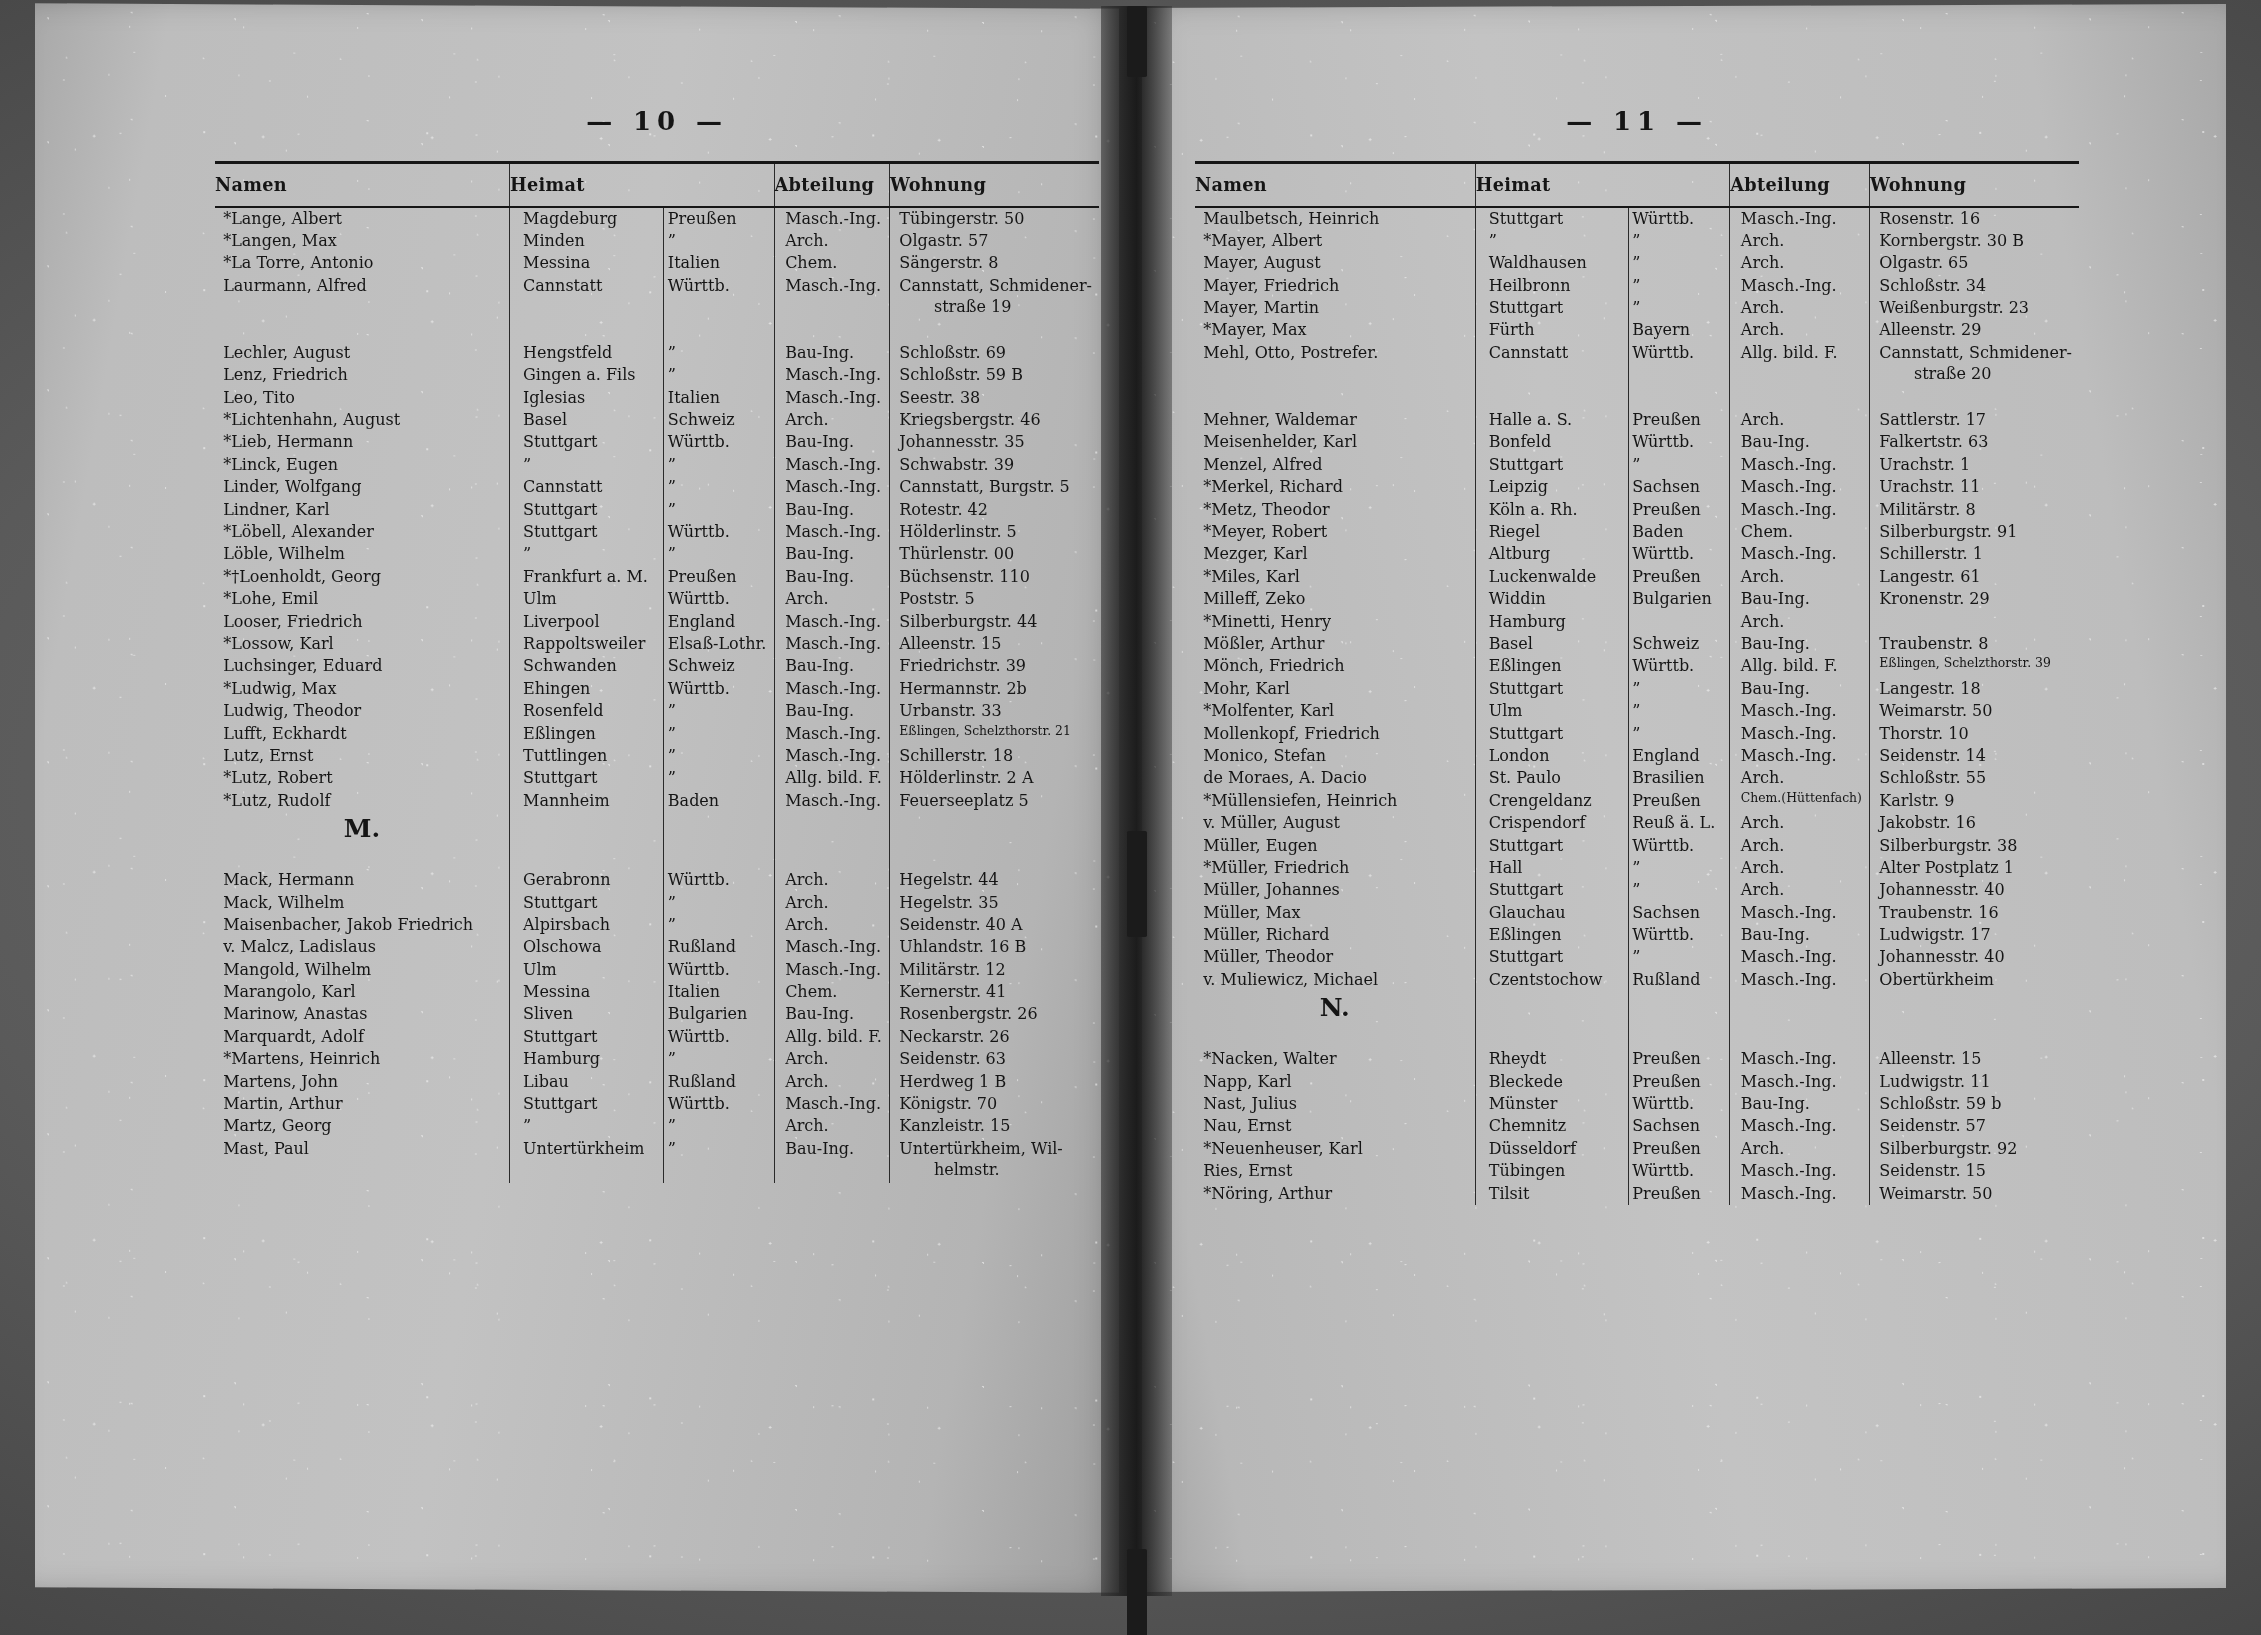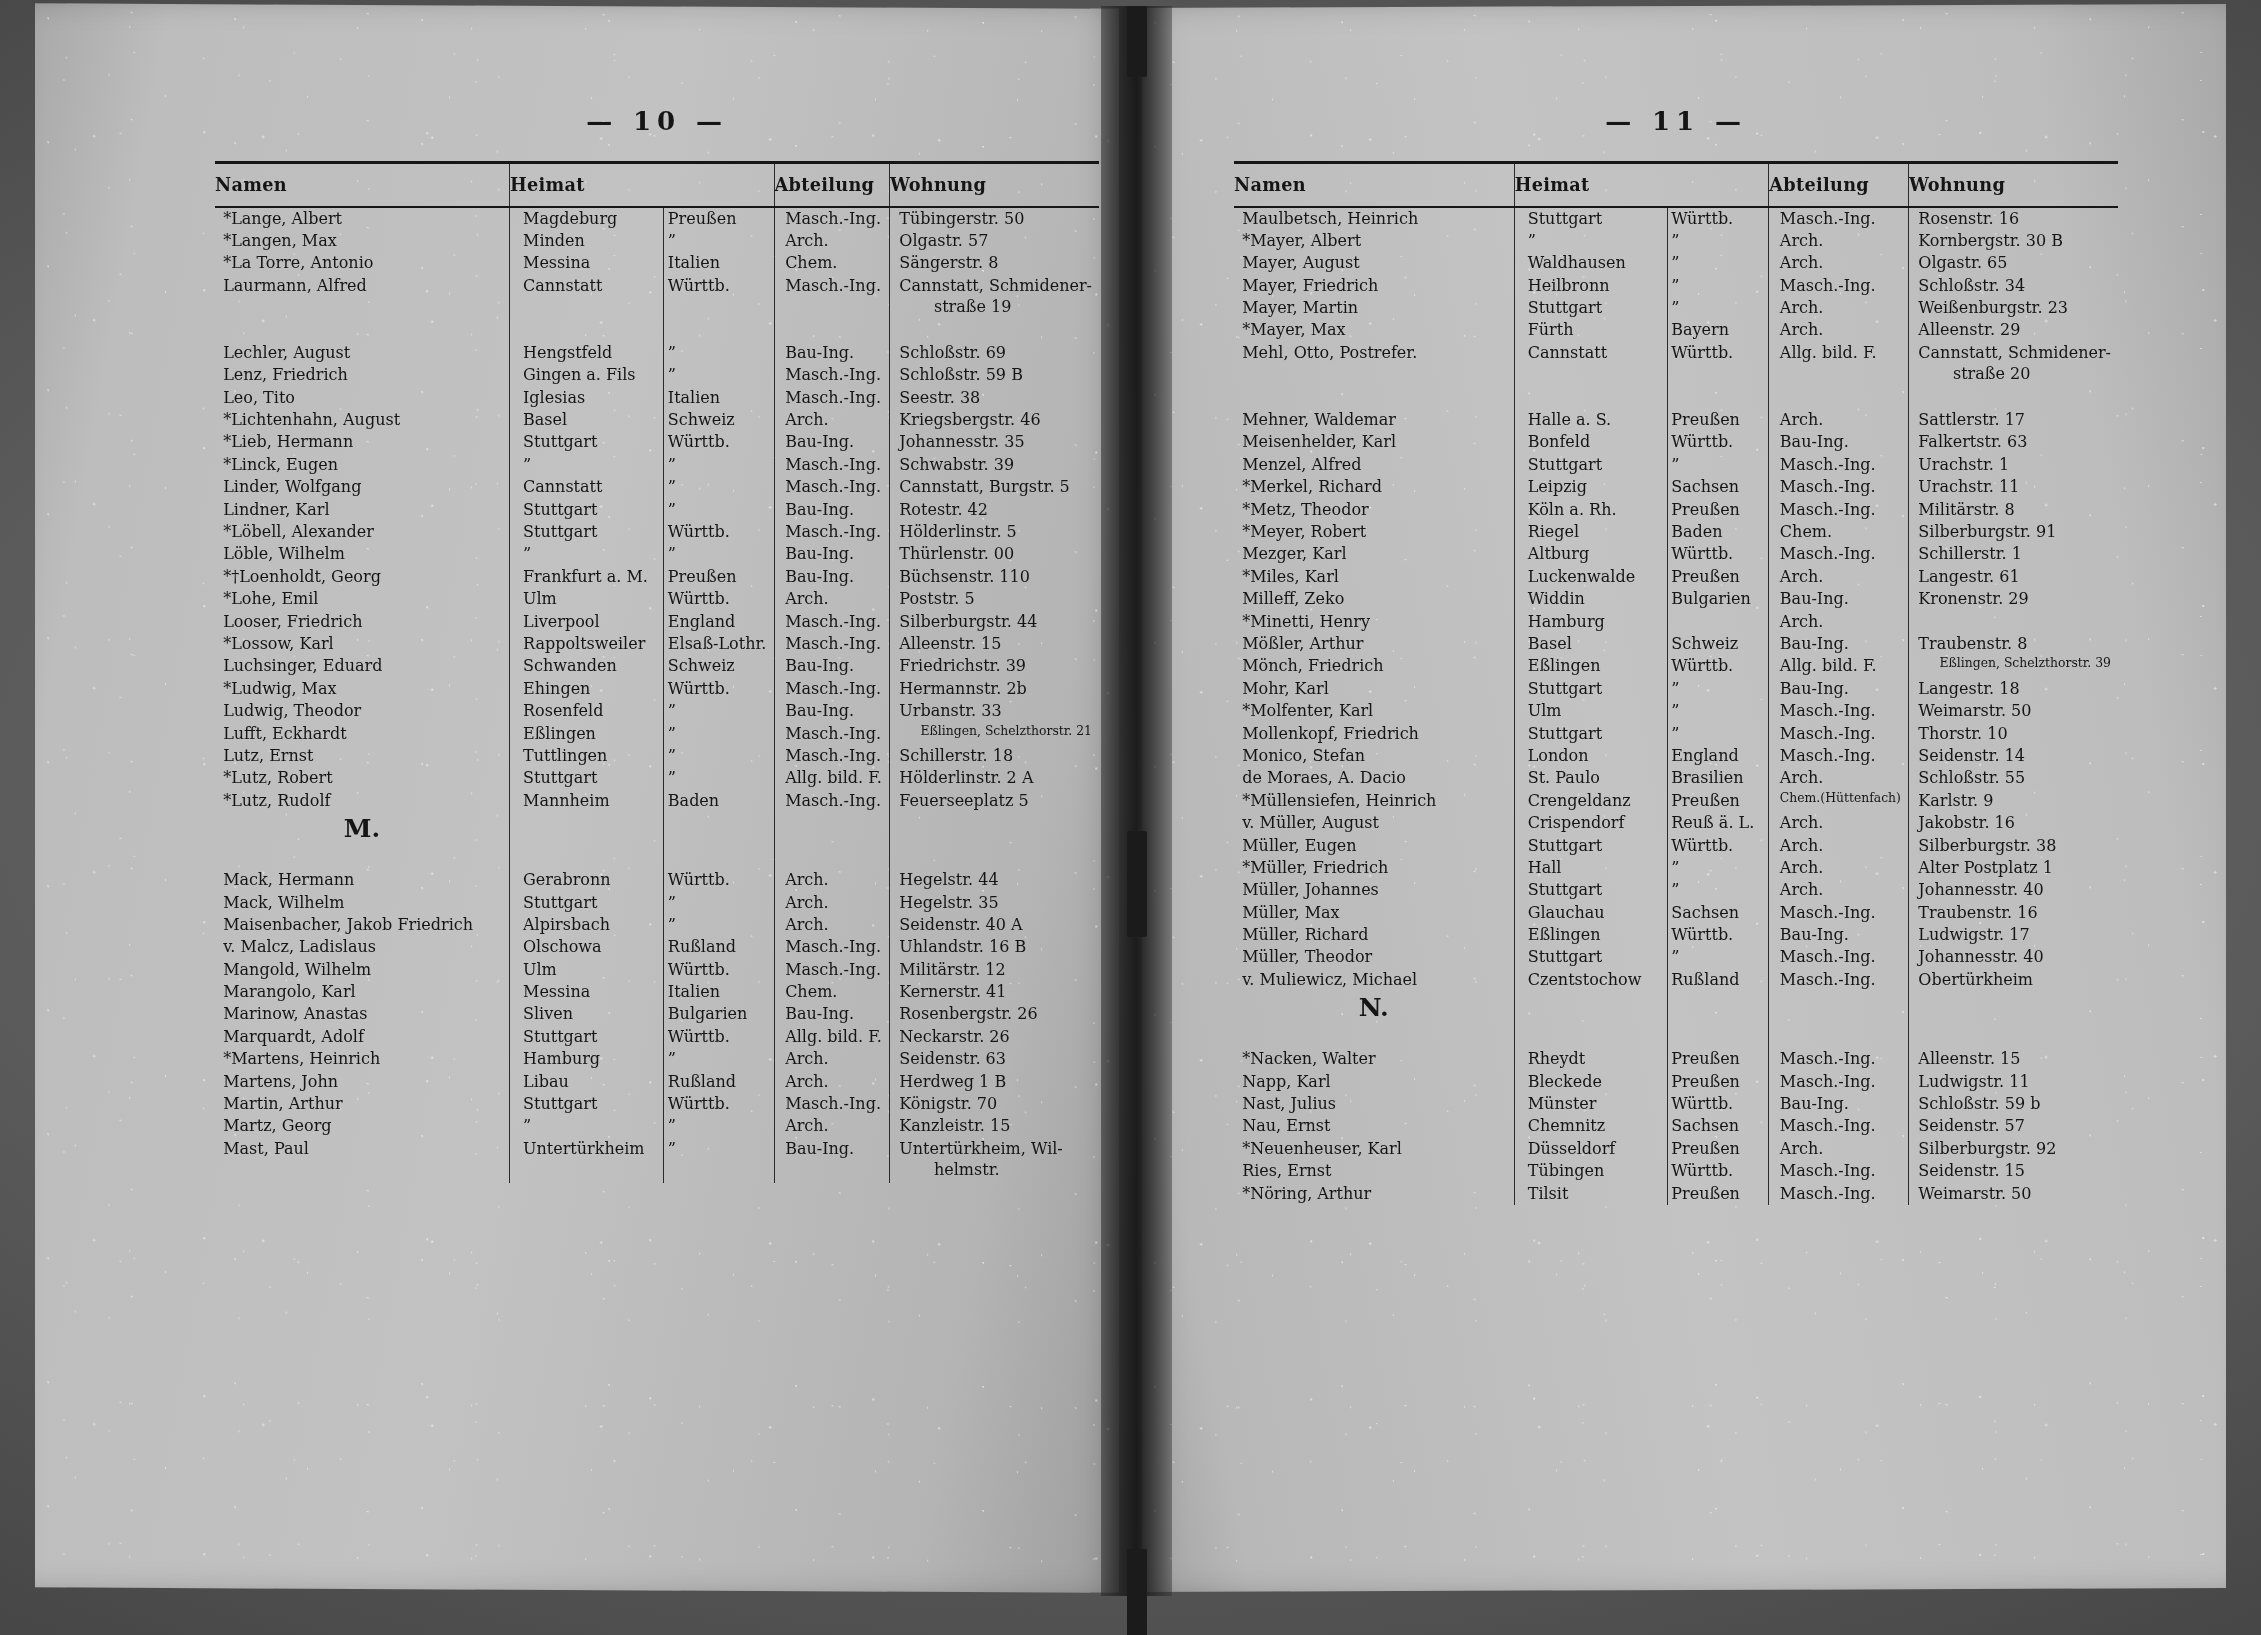--- a/index.html
+++ b/index.html
@@ -50,21 +50,21 @@
       radial-gradient(circle at 92% 47%, #fff 0 0.8px, transparent 0.9px),
       radial-gradient(circle at 48% 92%, #fff 0 0.8px, transparent 0.9px),
       radial-gradient(circle at 19% 88%, #fff 0 0.7px, transparent 0.8px);
     background-size:187px 124px,137px 175px,236px 107px,160px 201px,
                     114px 153px,206px 134px,169px 184px,130px 113px,
                     223px 158px,142px 196px,178px 141px,211px 166px;}
 
   
   .sheet{position:absolute;color:#151515;}
   #sheetL{left:180px;top:100px;width:884px;}
-  #sheetR{left:1199px;top:100px;width:884px;}
+  #sheetR{left:1160px;top:100px;width:884px;}
 
   .folio{text-align:center;font-size:26px;font-weight:bold;letter-spacing:5.9px;
          font-family:"DejaVu Serif","Liberation Serif",serif;margin-bottom:25px;}
 
   table.dir{width:100%;border-collapse:collapse;font-size:16px;line-height:1.355;}
   table.dir thead th{
       font-weight:bold;font-size:17.7px;padding:9.4px 0 8.8px 0;text-align:left;
       letter-spacing:0.3px;}
   table.dir thead tr{border-top:3.5px solid #161616;border-bottom:2.9px solid #161616;}
   table.dir thead th + th{border-left:1.2px solid #2a2a2a;}
@@ -79,21 +79,21 @@
   .c-name .cell{padding-left:8.2px;}
   .c-town .cell{padding-left:13px;}
   .c-state .cell{padding-left:3.5px;}
   .c-dept .cell{padding-left:10.6px;}
   .c-addr .cell{padding-left:9.4px;}
 
   .row{height:22.4px;white-space:nowrap;overflow:visible;}
   .row.tall{height:45px;}
   .row.gap{height:22.4px;}
   .cont{padding-left:44px;display:block;}
-  .small{font-size:12.4px;text-align:right;}
+  .small{font-size:12.4px;}
   .secletter{height:57px;text-align:center;font-size:25px;font-weight:bold;
              padding-top:17.7px;box-sizing:border-box;}
 </style>
 </head>
 <body>
 
 <div id="photo">
   <div id="desk"></div>
 
   <div id="book">

